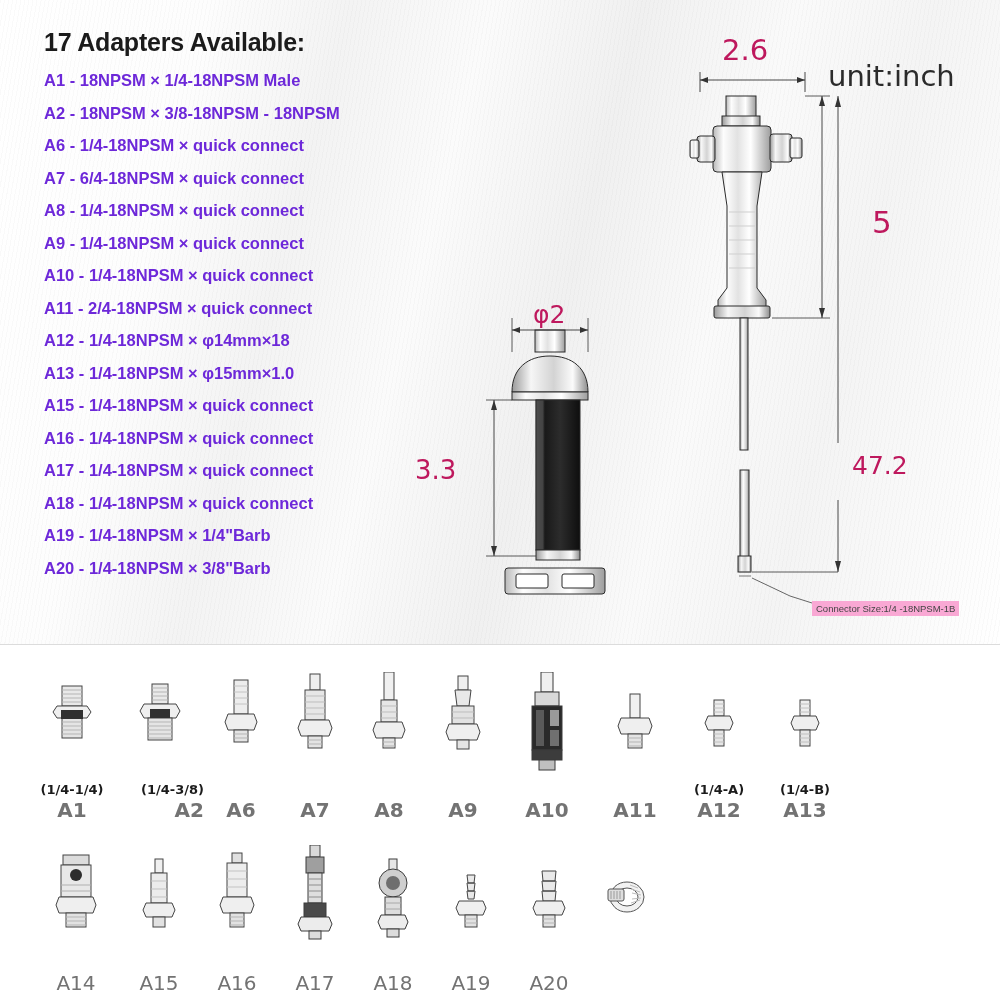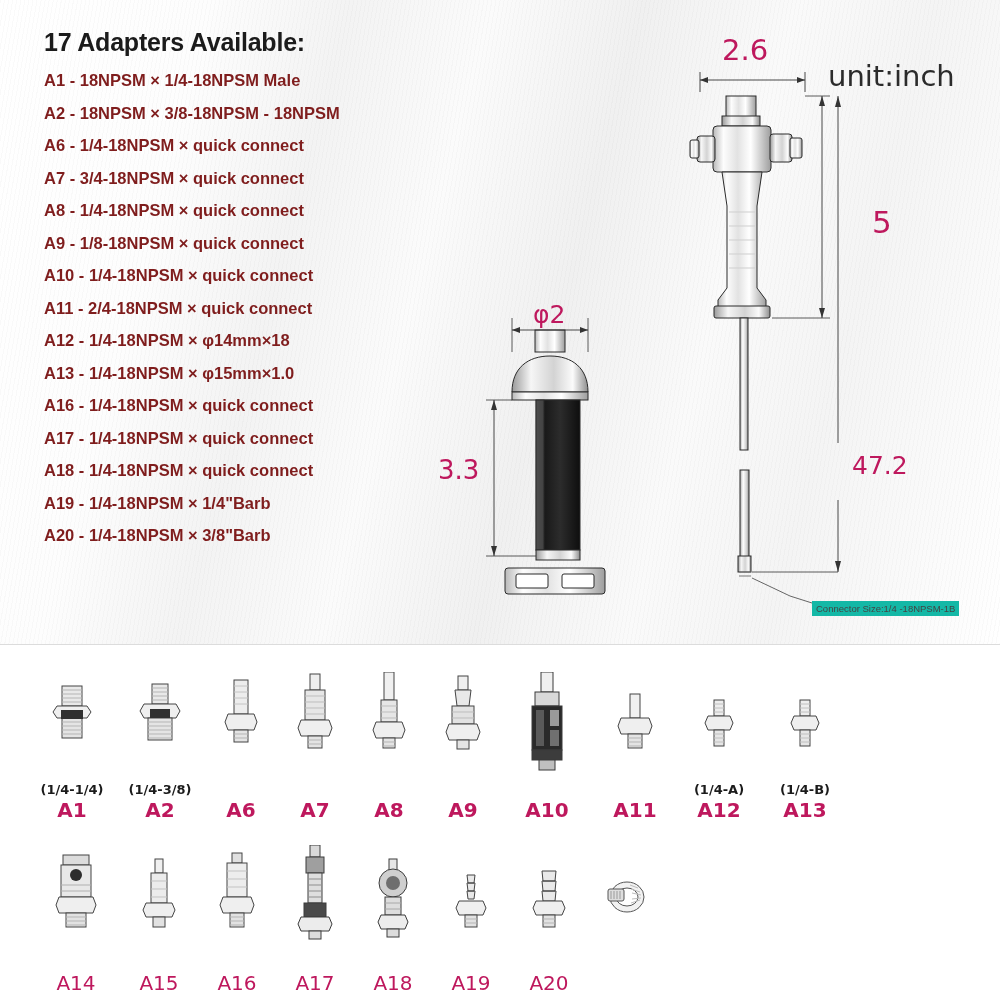--- a/index.html
+++ b/index.html
@@ -66,21 +66,21 @@
   .list-title {
     font-size: 25px;
     font-weight: bold;
     color: #1b1b1b;
     margin-bottom: 7px;
     letter-spacing: -0.2px;
   }
   .list-item {
     font-size: 16.5px;
     font-weight: bold;
-    color: #7f1d1d;
+    color: #6d28d9;
     line-height: 1.97;
     white-space: nowrap;
   }
 
   
   .unit-label {
     position: absolute;
     left: 828px;
     top: 27px;
     font-size: 29px;
@@ -92,29 +92,29 @@
   
   .dim {
     position: absolute;
     color: #be185d;
     font-family: "DejaVu Sans", sans-serif;
   }
   .dim-26  { left: 722px; top: 33px;  font-size: 29px; }
   .dim-5   { left: 872px; top: 204px; font-size: 31px; }
   .dim-472 { left: 852px; top: 451px; font-size: 25px; }
   .dim-phi2{ left: 533px; top: 300px; font-size: 25px; }
-  .dim-33  { left: 438px; top: 455px; font-size: 26px; }
+  .dim-33  { left: 415px; top: 455px; font-size: 26px; }
 
   .conn-note {
     position: absolute;
     left: 812px;
     top: 601px;
     font-size: 9.5px;
     color: #444;
-    background: #14b8a6;
+    background: #f9a8d4;
     padding: 2px 4px;
     white-space: nowrap;
   }
 
   
   svg.layer {
     position: absolute;
     left: 0;
     top: 0;
     width: 1000px;
@@ -140,48 +140,49 @@
   }
   .part-sub {
     font-size: 13px;
     color: #1b1b1b;
     font-family: "DejaVu Sans", sans-serif;
     height: 16px;
     line-height: 16px;
   }
   .part-label {
     font-size: 20px;
-    color: #be185d;
+    color: #737373;
     font-family: "DejaVu Sans", sans-serif;
     line-height: 24px;
   }
 </style>
 </head>
 <body>
 
 <div id="page">
 
   <div class="top-panel">
     <div class="brushed"></div>
   </div>
   <div class="panel-divider"></div>
   <div class="bottom-panel"></div>
 
   <div class="adapter-list">
     <div class="list-title">17 Adapters Available:</div>
     <div class="list-item">A1 - 18NPSM × 1/4-18NPSM Male</div>
     <div class="list-item">A2 - 18NPSM × 3/8-18NPSM - 18NPSM</div>
     <div class="list-item">A6 - 1/4-18NPSM × quick connect</div>
-    <div class="list-item">A7 - 3/4-18NPSM × quick connect</div>
+    <div class="list-item">A7 - 6/4-18NPSM × quick connect</div>
     <div class="list-item">A8 - 1/4-18NPSM × quick connect</div>
-    <div class="list-item">A9 - 1/8-18NPSM × quick connect</div>
+    <div class="list-item">A9 - 1/4-18NPSM × quick connect</div>
     <div class="list-item">A10 - 1/4-18NPSM × quick connect</div>
     <div class="list-item">A11 - 2/4-18NPSM × quick connect</div>
     <div class="list-item">A12 - 1/4-18NPSM × φ14mm×18</div>
     <div class="list-item">A13 - 1/4-18NPSM × φ15mm×1.0</div>
+    <div class="list-item">A15 - 1/4-18NPSM × quick connect</div>
     <div class="list-item">A16 - 1/4-18NPSM × quick connect</div>
     <div class="list-item">A17 - 1/4-18NPSM × quick connect</div>
     <div class="list-item">A18 - 1/4-18NPSM × quick connect</div>
     <div class="list-item">A19 - 1/4-18NPSM × 1/4"Barb</div>
     <div class="list-item">A20 - 1/4-18NPSM × 3/8"Barb</div>
   </div>
 
   <div class="unit-label">unit:inch</div>
 
   <div class="dim dim-26">2.6</div>
@@ -303,21 +304,21 @@
             <rect x="25" y="46" width="20" height="20" fill="#e4e4e4"></rect>
             <path d="M25 50 h20 M25 54 h20 M25 58 h20 M25 62 h20" stroke="#b5b5b5"></path>
             <rect x="24" y="38" width="22" height="9" fill="#2f2f2f" stroke="none"></rect>
           </g>
         </svg>
       </div>
       <div class="part-sub">(1/4-1/4)</div>
       <div class="part-label">A1</div>
     </div>
 
-    <div class="part" style="width:88px;">
+    <div class="part" style="width:88px;text-align:right;">
       <div class="part-art">
         <svg width="70" height="110" viewBox="0 0 70 110">
           <g stroke="#444" stroke-width="1">
             <rect x="27" y="12" width="16" height="20" fill="#e9e9e9"></rect>
             <path d="M27 16 h16 M27 20 h16 M27 24 h16 M27 28 h16" stroke="#b5b5b5"></path>
             <path d="M19 32 L51 32 L55 39 L51 46 L19 46 L15 39 Z" fill="#efefef"></path>
             <rect x="23" y="46" width="24" height="22" fill="#e4e4e4"></rect>
             <path d="M23 50 h24 M23 54 h24 M23 58 h24 M23 62 h24 M23 66 h24" stroke="#b5b5b5"></path>
             <rect x="25" y="37" width="20" height="9" fill="#2f2f2f" stroke="none"></rect>
           </g>

